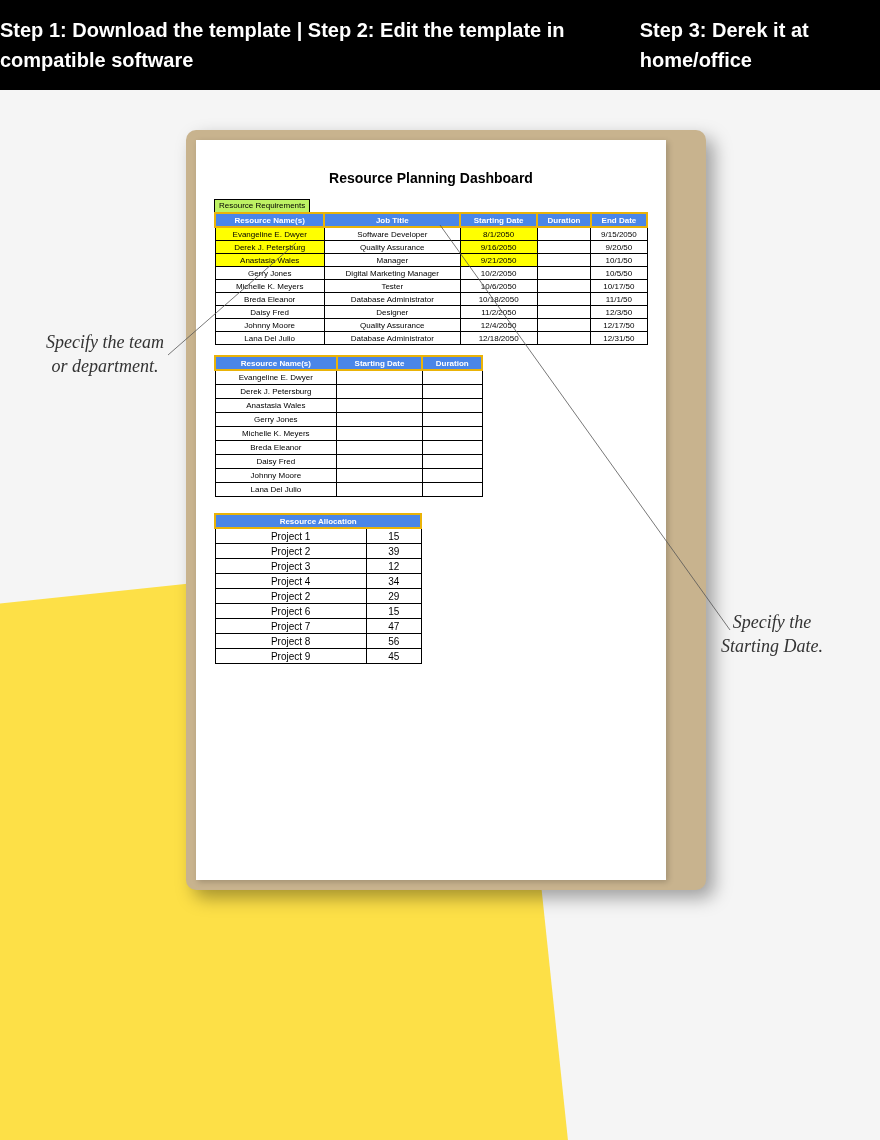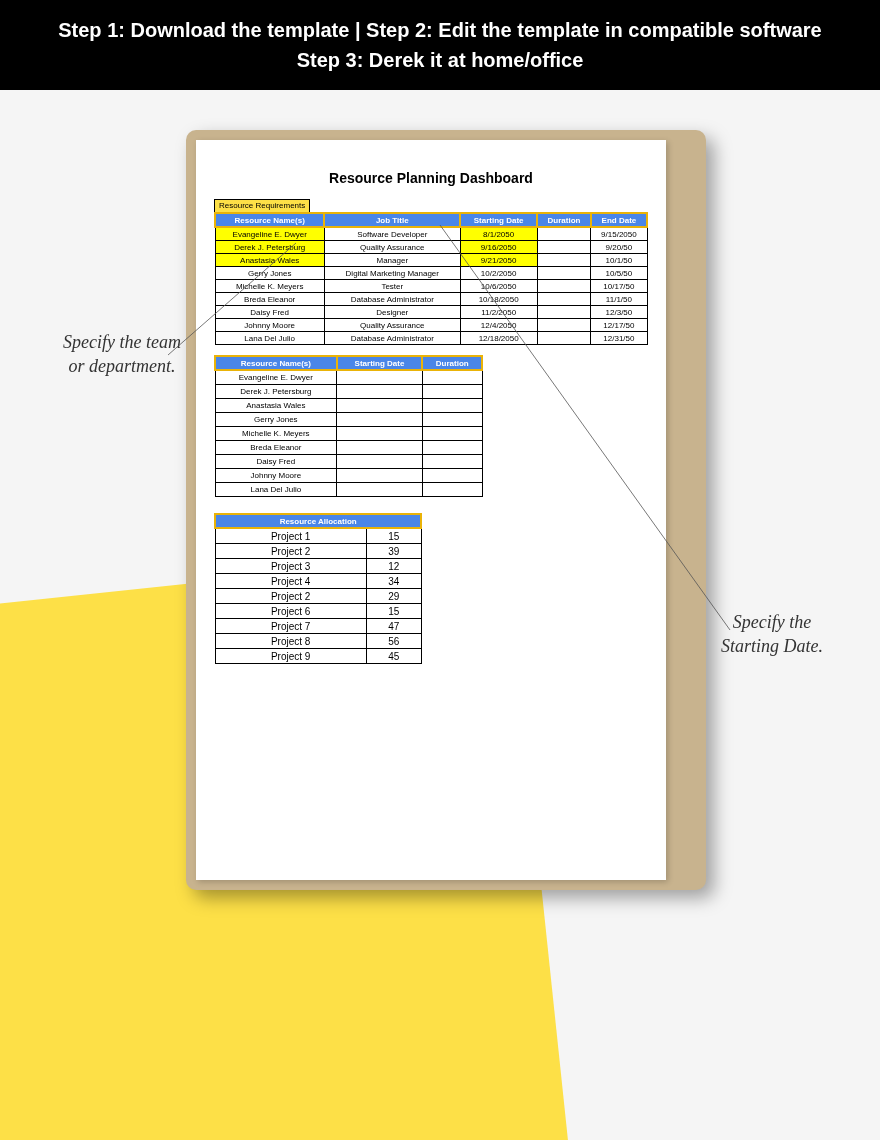--- a/index.html
+++ b/index.html
@@ -1,48 +1,48 @@
 <!DOCTYPE html>
 <html><head>
 <meta charset="utf-8">
 <style>
 html,body{margin:0;padding:0;font-family:Arial,Helvetica,sans-serif}
 body{width:880px;height:1140px;position:relative;background:#f5f5f5;overflow:hidden}
 
 .topbar{position:absolute;left:0;top:0;width:100%;height:90px;background:#000;color:#fff;
-  display:flex;flex-direction:column;align-items:center;justify-content:center;font-weight:700;font-size:20px;line-height:1.5}
+  display:flex;flex-direction:row;align-items:center;justify-content:center;font-weight:700;font-size:20px;line-height:1.5}
 
 .bg-yellow{position:absolute;left:-60px;bottom:-60px;width:600px;height:620px;background:#FDE047;
   transform:rotate(-6deg);z-index:1}
 
 .clipboard{position:absolute;left:186px;top:130px;width:520px;height:760px;background:#C8B38E;
   border-radius:10px;z-index:2;box-shadow:8px 8px 18px rgba(0,0,0,.35)}
 
 .paper{position:absolute;left:196px;top:140px;width:470px;height:740px;background:#fff;z-index:3;
   box-shadow:2px 2px 6px rgba(0,0,0,.2);padding:28px 18px 10px 18px;box-sizing:border-box}
 
 .doc-title{text-align:center;font-weight:700;font-size:14px;margin:2px 0 8px 0}
 
-.section-label{font-size:8px;border:1px solid #000;border-bottom:none;display:inline-block;padding:1.5px 4px;background:#fde047}
+.section-label{font-size:8px;border:1px solid #000;border-bottom:none;display:inline-block;padding:1.5px 4px;background:#bef264}
 table{border-collapse:collapse;width:100%;font-size:8px}
 table.req th{background:#4A86E8;color:#fff;font-weight:700;text-align:center;border:2px solid #eab308;padding:1.5px 2px}
 table.req td{border:1px solid #000;padding:1.5px 2px;text-align:center}
 .hl{background:#FFFF00}
 
 .t2{width:62%;margin-top:10px}
 .t2 th{background:#4A86E8;color:#fff;font-weight:700;text-align:center;border:1px solid #000;padding:1.5px 2px}
 .t2 td{border:1px solid #000;padding:1.5px 2px;font-size:8px;text-align:left;height:10px}
 
 .t3{width:48%;margin-top:16px}
 .t3 th{background:#4A86E8;color:#fff;font-weight:700;text-align:left;border:1px solid #000;padding:1.5px 4px}
 .t3 td{border:1px solid #000;padding:1.5px 4px;font-size:10px;text-align:left}
 .t3 td.num{}
 
 .callout{position:absolute;z-index:4;font-style:italic;font-family:Georgia,'Times New Roman',serif;font-size:18px;color:#333;line-height:1.35;text-align:center}
-.callout-left{left:53px;top:330px;width:138px}
+.callout-left{left:36px;top:330px;width:138px}
 .callout-right{right:38px;top:610px;width:140px}
 
 svg.lines{position:absolute;left:0;top:0;width:880px;height:1140px;z-index:5;pointer-events:none}
 </style>
 </head>
 <body>
 
 <div class="topbar">
   <div>Step 1: Download the template | Step 2: Edit the template in compatible software</div>
   <div>Step 3: Derek it at home/office</div>

